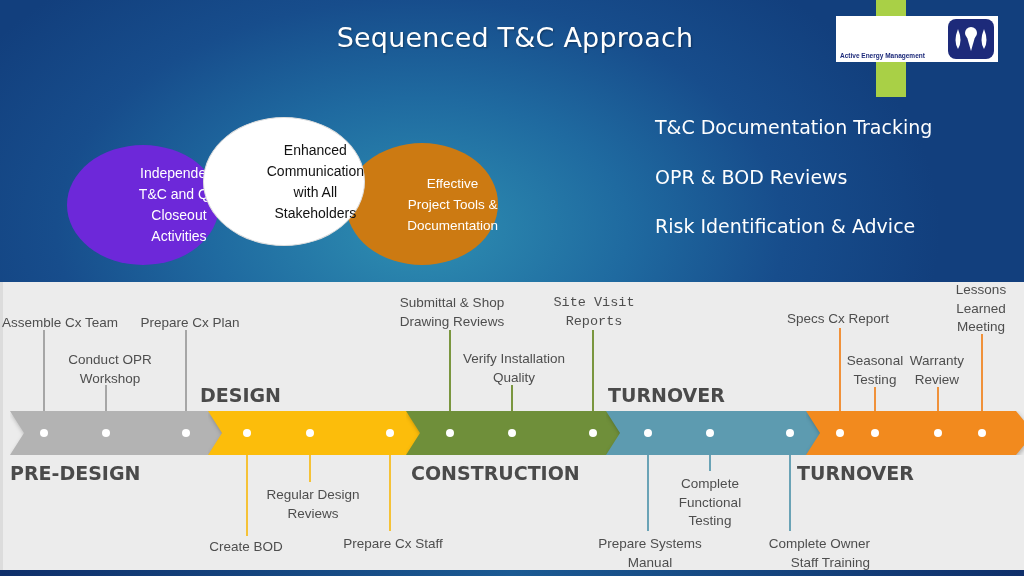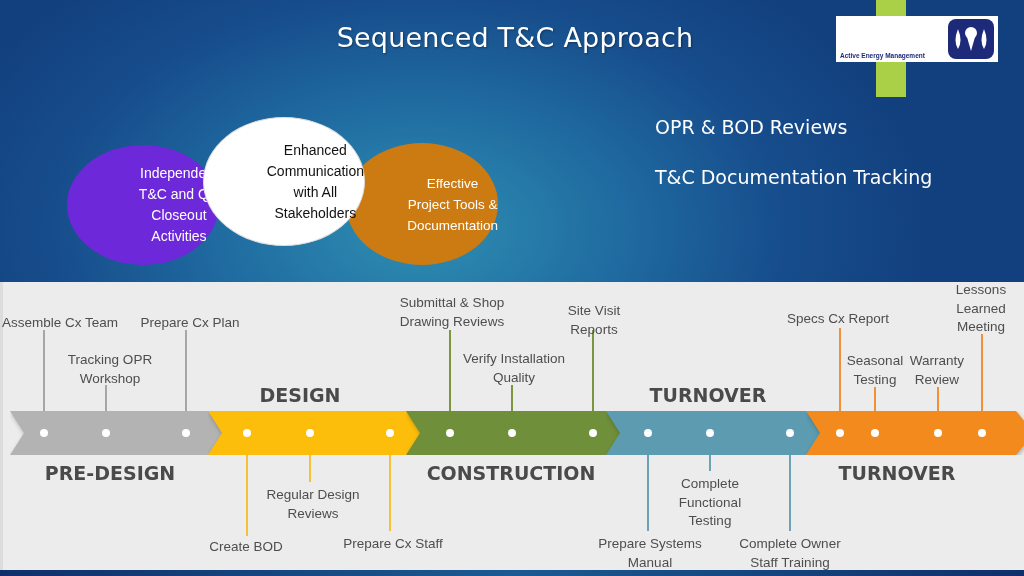--- a/index.html
+++ b/index.html
@@ -16,21 +16,21 @@
   .logo-icon { position:absolute; left:112px; top:3px; width:46px; height:40px; background:#1d2a7a; border-radius:8px; }
   .circle { position:absolute; display:flex; align-items:center; justify-content:flex-end; text-align:center; border-radius:50%; font-size:14px; line-height:21px; }
   .c1 { left:67px; top:145px; width:152px; height:120px; background:#6d28d9; color:#fff; }
   .c2 { left:203px; top:117px; width:160px; height:127px; background:#fff; color:#111; border:1px solid #ddd; }
   .c3 { left:346px; top:143px; width:152px; height:122px; background:#cc7a12; color:#fff; font-size:13.5px; }
   .c1 span, .c2 span, .c3 span { white-space:pre-line; display:block; }
   .bullets { position:absolute; left:655px; top:116px; color:#fff; font-family:"DejaVu Sans", sans-serif; font-size:19px; }
   .bullets div { height:49.5px; }
   .arrow { position:absolute; top:411px; height:44px; }
   .arrow svg { display:block; }
-  .phase { position:absolute; font-family:"DejaVu Sans", sans-serif; font-weight:bold; font-size:19px; color:#4a4a4a; text-align:center; }
+  .phase { position:absolute; font-family:"DejaVu Sans", sans-serif; font-weight:bold; font-size:19px; color:#4a4a4a; text-align:left; }
   .dot { position:absolute; width:8px; height:8px; border-radius:50%; background:#fff; }
   .vline { position:absolute; width:2px; }
   .lbl { position:absolute; font-size:13.5px; color:#4e4e4e; text-align:center; white-space:pre-line; line-height:18.5px; }
 </style>
 </head>
 <body>
 
 <div class="top"></div>
 <div class="bottom-band"></div>
 <div class="footer-bar"></div>
@@ -62,36 +62,37 @@
 Documentation</span>
   </div>
 <div class="circle c2">
     <span>Enhanced
 Communication
 with All
 Stakeholders</span>
   </div>
 
 <div class="bullets">
+  <div>T&amp;C Documentation Tracking</div>
   <div>OPR &amp; BOD Reviews</div>
-  <div>T&amp;C Documentation Tracking</div>
+  <div>Risk Identification &amp; Advice</div>
 </div>
 
 <div id="timeline">
     <div class="arrow" style="left: 10px;">
       <svg width="228" height="44">
         <polygon points="0,0 210,0 228,22 210,44 0,44 14,22" fill="#b3b3b3" style="filter:drop-shadow(1px 2px 2px rgba(0,0,0,0.25))"></polygon>
       </svg>
     </div>
     <div class="phase" style="left: 10px; width: 200px; top: 462px;">PRE-DESIGN</div>
     <div class="vline" style="background: rgb(166, 166, 166); left: 43px; top: 330px; height: 81px;"></div>
     <div class="lbl" style="width: 160px; left: -20px; top: 314px;">Assemble Cx Team</div>
     <div class="dot" style="left: 40px; top: 429px;"></div>
     <div class="vline" style="background: rgb(166, 166, 166); left: 105px; top: 385px; height: 26px;"></div>
-    <div class="lbl" style="width: 160px; left: 30px; top: 351px;">Tracking OPR
+    <div class="lbl" style="width: 160px; left: 30px; top: 351px;">Conduct OPR
 Workshop</div>
     <div class="dot" style="left: 102px; top: 429px;"></div>
     <div class="vline" style="background: rgb(166, 166, 166); left: 185px; top: 330px; height: 81px;"></div>
     <div class="lbl" style="width: 160px; left: 110px; top: 314px;">Prepare Cx Plan</div>
     <div class="dot" style="left: 182px; top: 429px;"></div>
     <div class="arrow" style="left: 208px;">
       <svg width="228" height="44">
         <polygon points="0,0 210,0 228,22 210,44 0,44 14,22" fill="#fcbd0b" style="filter:drop-shadow(1px 2px 2px rgba(0,0,0,0.25))"></polygon>
       </svg>
     </div>
@@ -114,40 +115,40 @@
     <div class="phase" style="left: 411px; width: 200px; top: 462px;">CONSTRUCTION</div>
     <div class="vline" style="background: rgb(122, 150, 63); left: 449px; top: 330px; height: 81px;"></div>
     <div class="lbl" style="width: 160px; left: 372px; top: 294px;">Submittal &amp; Shop
 Drawing Reviews</div>
     <div class="dot" style="left: 446px; top: 429px;"></div>
     <div class="vline" style="background: rgb(122, 150, 63); left: 511px; top: 385px; height: 26px;"></div>
     <div class="lbl" style="width: 160px; left: 434px; top: 350px;">Verify Installation
 Quality</div>
     <div class="dot" style="left: 508px; top: 429px;"></div>
     <div class="vline" style="background: rgb(122, 150, 63); left: 592px; top: 330px; height: 81px;"></div>
-    <div class="lbl" style="width: 160px; left: 514px; top: 302px;">Site Visit
+    <div class="lbl" style="width: 160px; left: 514px; top: 294px; font-family: Liberation Mono, monospace;">Site Visit
 Reports</div>
     <div class="dot" style="left: 589px; top: 429px;"></div>
     <div class="arrow" style="left: 606px;">
       <svg width="230" height="44">
         <polygon points="0,0 212,0 230,22 212,44 0,44 14,22" fill="#5d9bb0" style="filter:drop-shadow(1px 2px 2px rgba(0,0,0,0.25))"></polygon>
       </svg>
     </div>
     <div class="phase" style="left: 608px; width: 200px; top: 384px;">TURNOVER</div>
     <div class="vline" style="background: rgb(106, 163, 182); left: 647px; top: 455px; height: 76px;"></div>
     <div class="lbl" style="width: 160px; left: 570px; top: 535px;">Prepare Systems
 Manual</div>
     <div class="dot" style="left: 644px; top: 429px;"></div>
     <div class="vline" style="background: rgb(106, 163, 182); left: 709px; top: 455px; height: 16px;"></div>
     <div class="lbl" style="width: 160px; left: 630px; top: 475px;">Complete
 Functional
 Testing</div>
     <div class="dot" style="left: 706px; top: 429px;"></div>
     <div class="vline" style="background: rgb(106, 163, 182); left: 789px; top: 455px; height: 76px;"></div>
-    <div class="lbl" style="width: 160px; left: 710px; top: 535px;">Complete Owner
+    <div class="lbl" style="width: 160px; left: 710px; top: 535px; text-align: right;">Complete Owner
 Staff Training</div>
     <div class="dot" style="left: 786px; top: 429px;"></div>
     <div class="arrow" style="left: 806px;">
       <svg width="228" height="44">
         <polygon points="0,0 210,0 228,22 210,44 0,44 14,22" fill="#f28a1e" style="filter:drop-shadow(1px 2px 2px rgba(0,0,0,0.25))"></polygon>
       </svg>
     </div>
     <div class="phase" style="left: 797px; width: 200px; top: 462px;">TURNOVER</div>
     <div class="vline" style="background: rgb(240, 145, 58); left: 839px; top: 328px; height: 83px;"></div>
     <div class="lbl" style="width: 160px; left: 758px; top: 310px;">Specs Cx Report</div>

